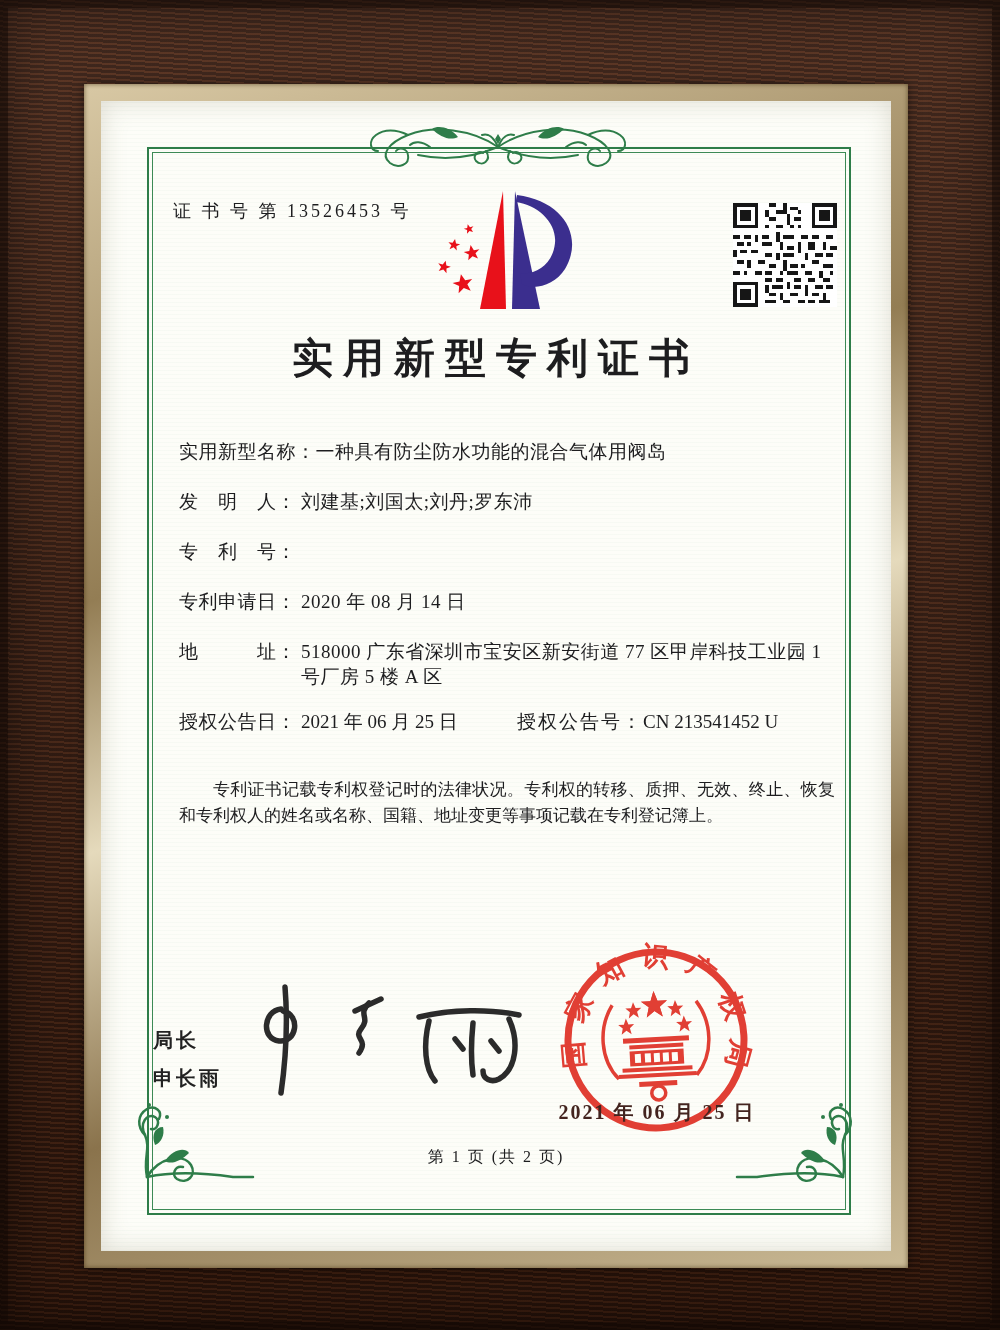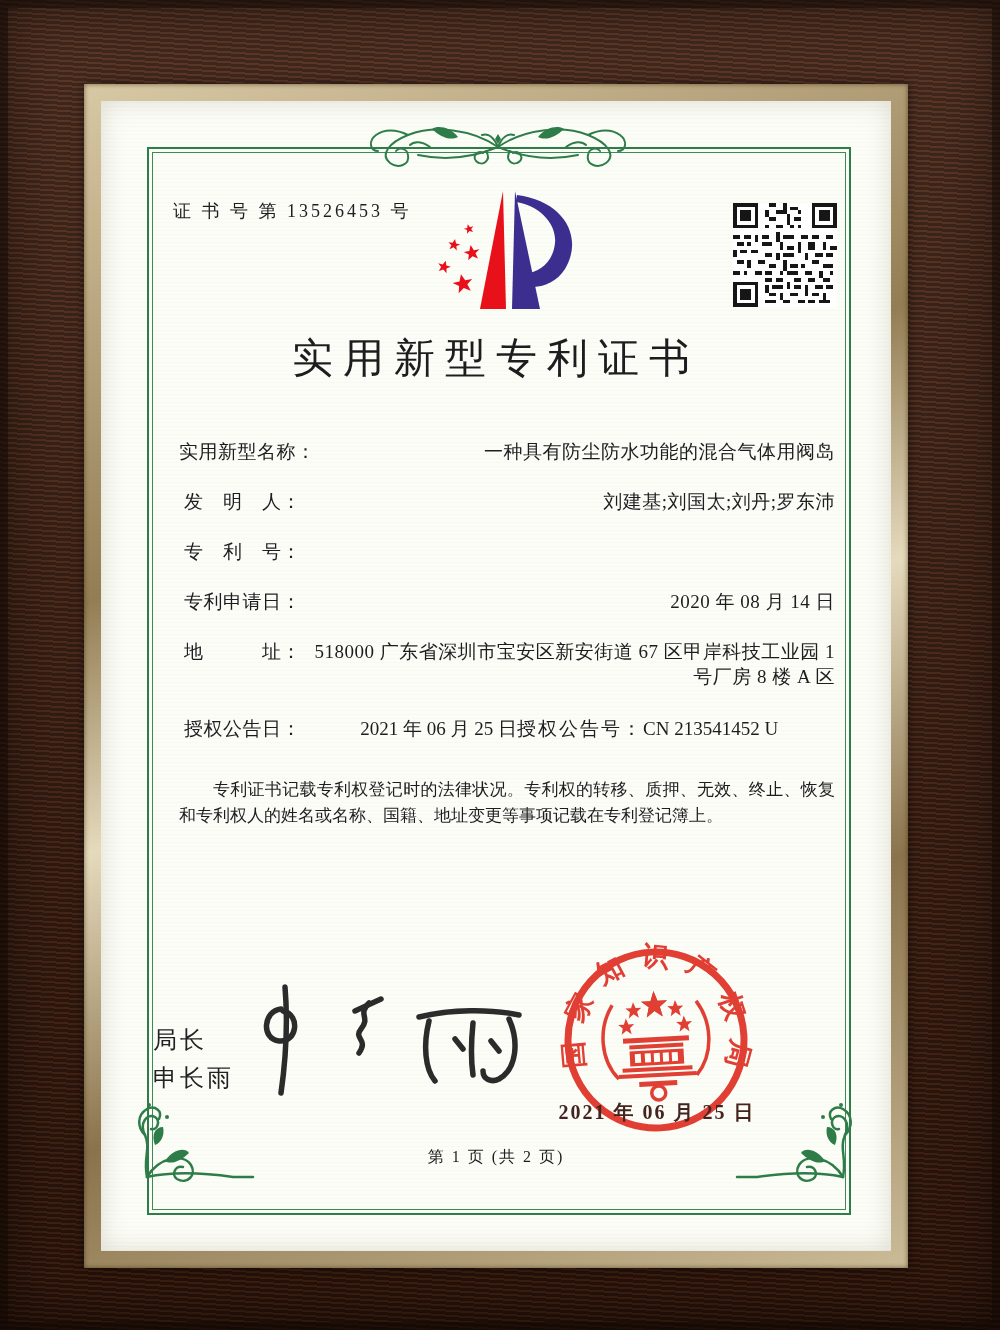--- a/index.html
+++ b/index.html
@@ -17,34 +17,34 @@
     background:
       repeating-linear-gradient(0deg, rgba(150,195,165,.06) 0 1px, rgba(255,255,255,0) 1px 4px),
       #fdfdf8;
     box-shadow:inset 0 0 26px rgba(110,100,70,.22);
     color:#1d1d1f;}
   .gborder{position:absolute;left:46px;top:46px;right:40px;bottom:36px;
     border:2.5px solid #2e7d49;pointer-events:none;}
   .gborder::after{content:"";position:absolute;inset:3px;border:1px solid #3c8a55;}
   .abs{position:absolute;}
   .certno{left:72px;top:98px;font-size:18px;letter-spacing:3px;}
-  .title{left:0;right:0;top:230px;text-align:center;font-size:41px;font-weight:400;letter-spacing:10px;}
-  .fields{left:78px;top:338px;right:56px;font-size:19px;text-align:right;}
+  .title{left:0;right:0;top:230px;text-align:center;font-size:41px;font-weight:700;letter-spacing:10px;}
+  .fields{left:78px;top:338px;right:56px;font-size:19px;}
   .frow{display:flex;line-height:26px;margin-bottom:24px;}
   .flabel{flex:0 0 122px;letter-spacing:.5px;white-space:nowrap;}
   .fvalue{flex:1;letter-spacing:.5px;}
   .addr .fvalue{line-height:25px;}
-  .addr{margin-bottom:27px;}
+  .addr{margin-bottom:20px;}
   .grant{display:flex;line-height:26px;}
   .grant .v1{flex:0 0 216px;}
   .grant .l2{letter-spacing:2px;white-space:nowrap;}
   .paras{left:78px;top:676px;width:656px;font-size:17px;line-height:25.5px;text-align:justify;}
   .paras p{margin:0;text-indent:2em;}
   .signer{left:52px;top:920px;font-family:"Liberation Sans","DejaVu Sans",sans-serif;
-    font-weight:400;font-size:24px;letter-spacing:3px;line-height:38px;color:#222;}
+    font-weight:700;font-size:20px;letter-spacing:3px;line-height:38px;color:#222;}
   .sealdate{left:428px;top:998px;width:256px;text-align:center;font-size:20px;
     letter-spacing:2px;color:#43241f;font-weight:600;}
   .footer{left:0;right:0;top:1046px;text-align:center;font-size:16px;letter-spacing:2px;}
   svg{display:block;overflow:visible;}
 </style>
 </head>
 <body>
 
 <div class="wood">
   <div class="gold">
@@ -137,21 +137,21 @@
         </div>
         <div class="frow">
           <span class="flabel">专　利　号：</span>
         </div>
         <div class="frow">
           <span class="flabel">专利申请日：</span>
           <span class="fvalue">2020 年 08 月 14 日</span>
         </div>
         <div class="frow addr">
           <span class="flabel">地　　　址：</span>
-          <span class="fvalue">518000 广东省深圳市宝安区新安街道 67 区甲岸科技工业园 1 号厂房 8 楼 A 区</span>
+          <span class="fvalue">518000 广东省深圳市宝安区新安街道 77 区甲岸科技工业园 1 号厂房 5 楼 A 区</span>
         </div>
         <div class="grant">
           <span class="flabel">授权公告日：</span>
           <span class="v1">2021 年 06 月 25 日</span>
           <span class="l2">授权公告号：</span>
           <span>CN 213541452 U</span>
         </div>
       </div>
 
       <div class="abs paras">

